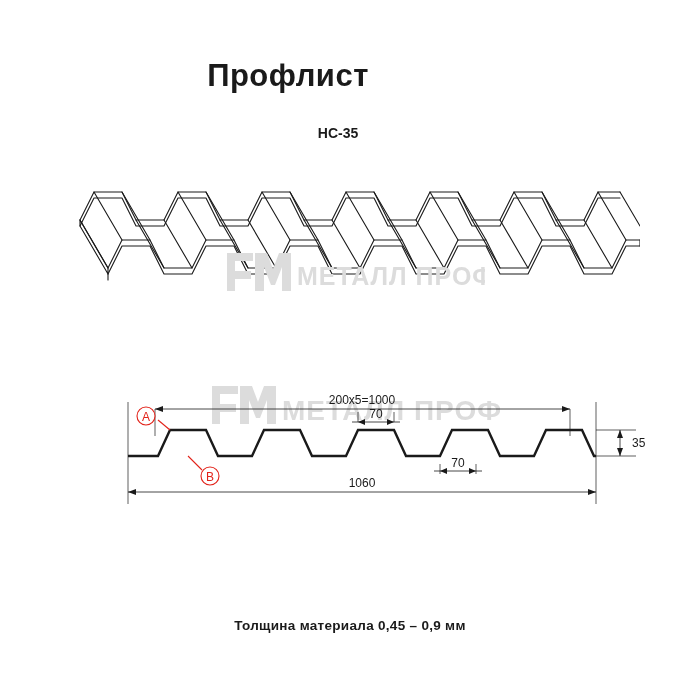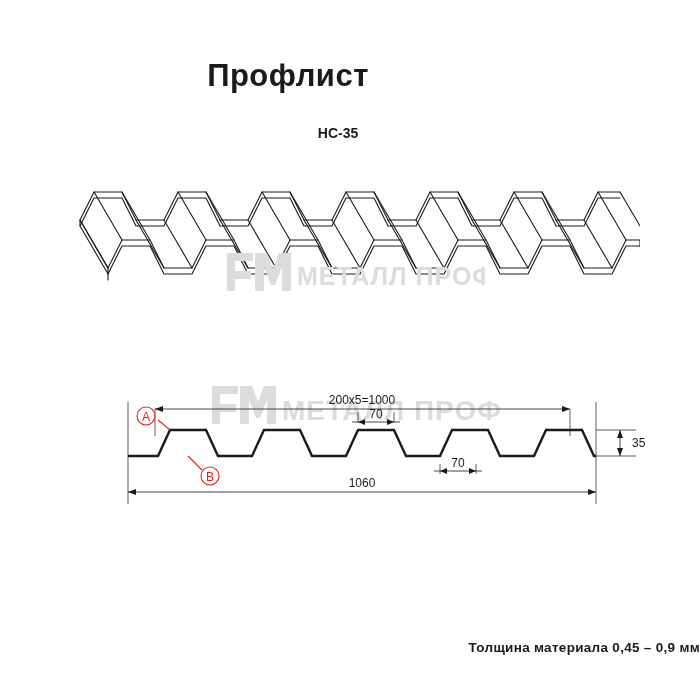--- a/index.html
+++ b/index.html
@@ -37,24 +37,24 @@
     left: 0;
     width: 676px;
     text-align: center;
     font-size: 14px;
     font-weight: bold;
     color: #1a1a1a;
     margin-top: 23px;
   }
   .footer-note {
     position: absolute;
-    top: 640px;
+    top: 618px;
     left: 0;
     width: 700px;
-    text-align: right;
+    text-align: center;
     font-size: 13.5px;
     font-weight: bold;
     letter-spacing: 0.3px;
     color: #1a1a1a;
   }
   .iso-view {
     position: absolute;
     top: 150px;
     left: 60px;
     width: 580px;

